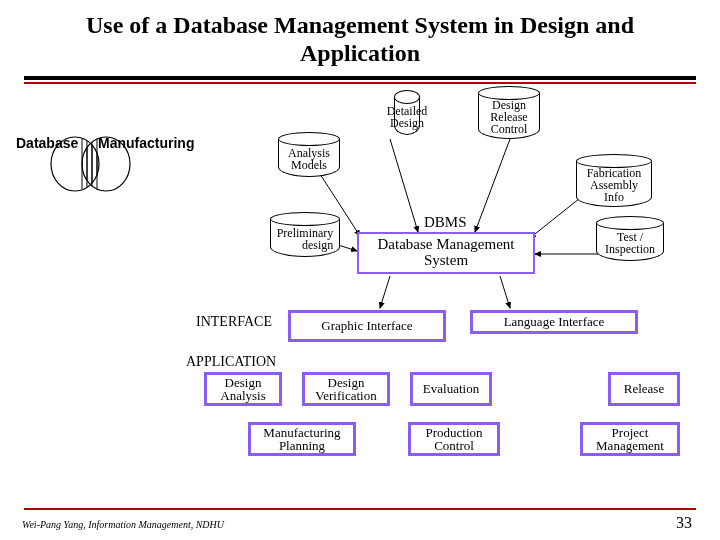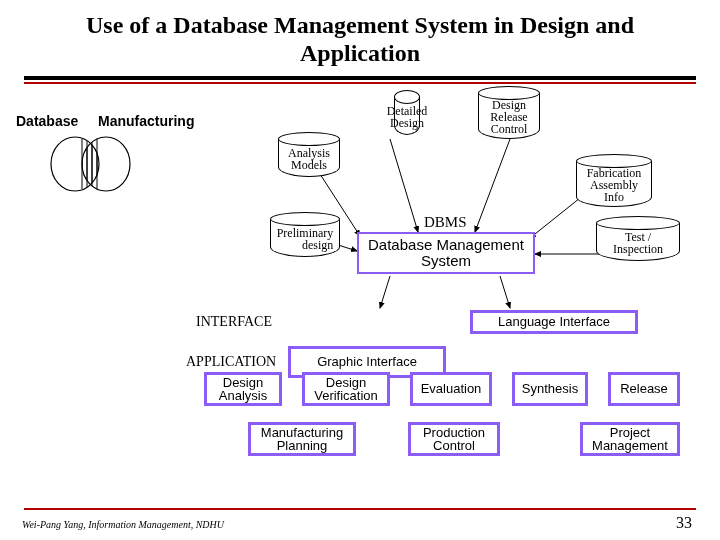--- a/index.html
+++ b/index.html
@@ -30,27 +30,28 @@
     width: 720px;
     height: 420px;
   }
   .lbl {
     position: absolute;
     font-size: 14px;
     font-weight: bold;
     font-family: Arial, Helvetica, sans-serif;
     text-align: center;
     line-height: 1.05;
+    margin-top: 22px;
   }
   .box {
     position: absolute;
     border: 3px solid #8b5cf6;
     background: #fff;
     font-size: 13px;
-    font-family: Liberation Sans, sans-serif;
+    font-family: Liberation Serif, serif;
     text-align: center;
     display: flex;
     align-items: center;
     justify-content: center;
     line-height: 1.05;
   }
   .heavy { border-width: 2px; }
   .section {
     position: absolute;
     font-size: 14px;
@@ -180,38 +181,37 @@
     <div class="body" style="height:38px;">Analysis<br>Models</div>
   </div>
   <div class="cyl" style="left:576px; top:40px; width:76px;margin-top:30px;">
     <div class="top"></div>
     <div class="body" style="height:46px;">Fabrication<br>Assembly<br>Info</div>
   </div>
   <div class="cyl" style="left:270px; top:128px; width:70px;">
     <div class="top"></div>
     <div class="body" style="height:38px;text-align:right;">Preliminary<br>design</div>
   </div>
-  <div class="cyl" style="left:596px; top:132px; width:84px;">
+  <div class="cyl" style="left:596px; top:132px; width:68px;">
     <div class="top"></div>
     <div class="body" style="height:38px;">Test /<br>Inspection</div>
   </div>
 
   <div class="section" style="left:424px; top:130px; font-size:15px;">DBMS</div>
   <div class="box heavy" style="left:357px; top:148px; width:178px; height:42px; font-size:15px;">Database Management<br>System</div>
 
   <div class="section" style="left:196px; top:230px;">INTERFACE</div>
-  <div class="box" style="left:288px; top:226px; width:158px; height:32px;margin-top:36px;">Graphic Interface</div>
+  <div class="box" style="left:288px; top:226px; width:158px; height:32px;">Graphic Interface</div>
   <div class="box" style="left:470px; top:226px; width:168px; height:24px;">Language Interface</div>
 
   <div class="section" style="left:186px; top:270px;">APPLICATION</div>
 
   <div class="box" style="left:204px; top:288px; width:78px; height:34px;">Design<br>Analysis</div>
   <div class="box" style="left:302px; top:288px; width:88px; height:34px;">Design<br>Verification</div>
   <div class="box" style="left:410px; top:288px; width:82px; height:34px;">Evaluation</div>
-  <div class="box" style="left:512px; top:288px; width:76px; height:34px;">Synthesis</div>
   <div class="box" style="left:608px; top:288px; width:72px; height:34px;">Release</div>
 
   <div class="box" style="left:248px; top:338px; width:108px; height:34px;">Manufacturing<br>Planning</div>
   <div class="box" style="left:408px; top:338px; width:92px; height:34px;">Production<br>Control</div>
   <div class="box" style="left:580px; top:338px; width:100px; height:34px;">Project<br>Management</div>
 
 </div>
 
 <div class="footer-rule"></div>
 <div class="footer-left">Wei-Pang Yang, Information Management, NDHU</div>

